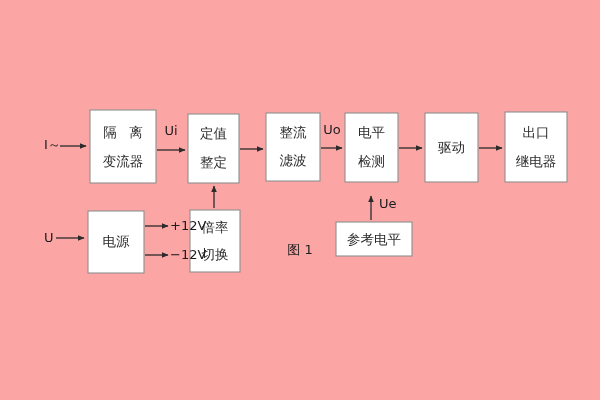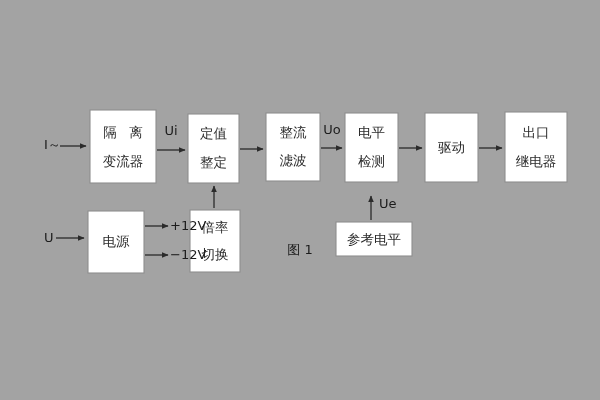--- a/index.html
+++ b/index.html
@@ -4,21 +4,21 @@
 <style>
   html, body {
     margin: 0;
     padding: 0;
     background: #ffffff;
   }
   #canvas {
     position: relative;
     width: 600px;
     height: 400px;
-    background: #a3a3a3;
+    background: #fca5a5;
     font-family: "DejaVu Sans", "Liberation Sans", sans-serif;
     overflow: hidden;
   }
   #diagram {
     position: absolute;
     inset: 0;
     width: 600px;
     height: 400px;
   }
   .blk-rect {

